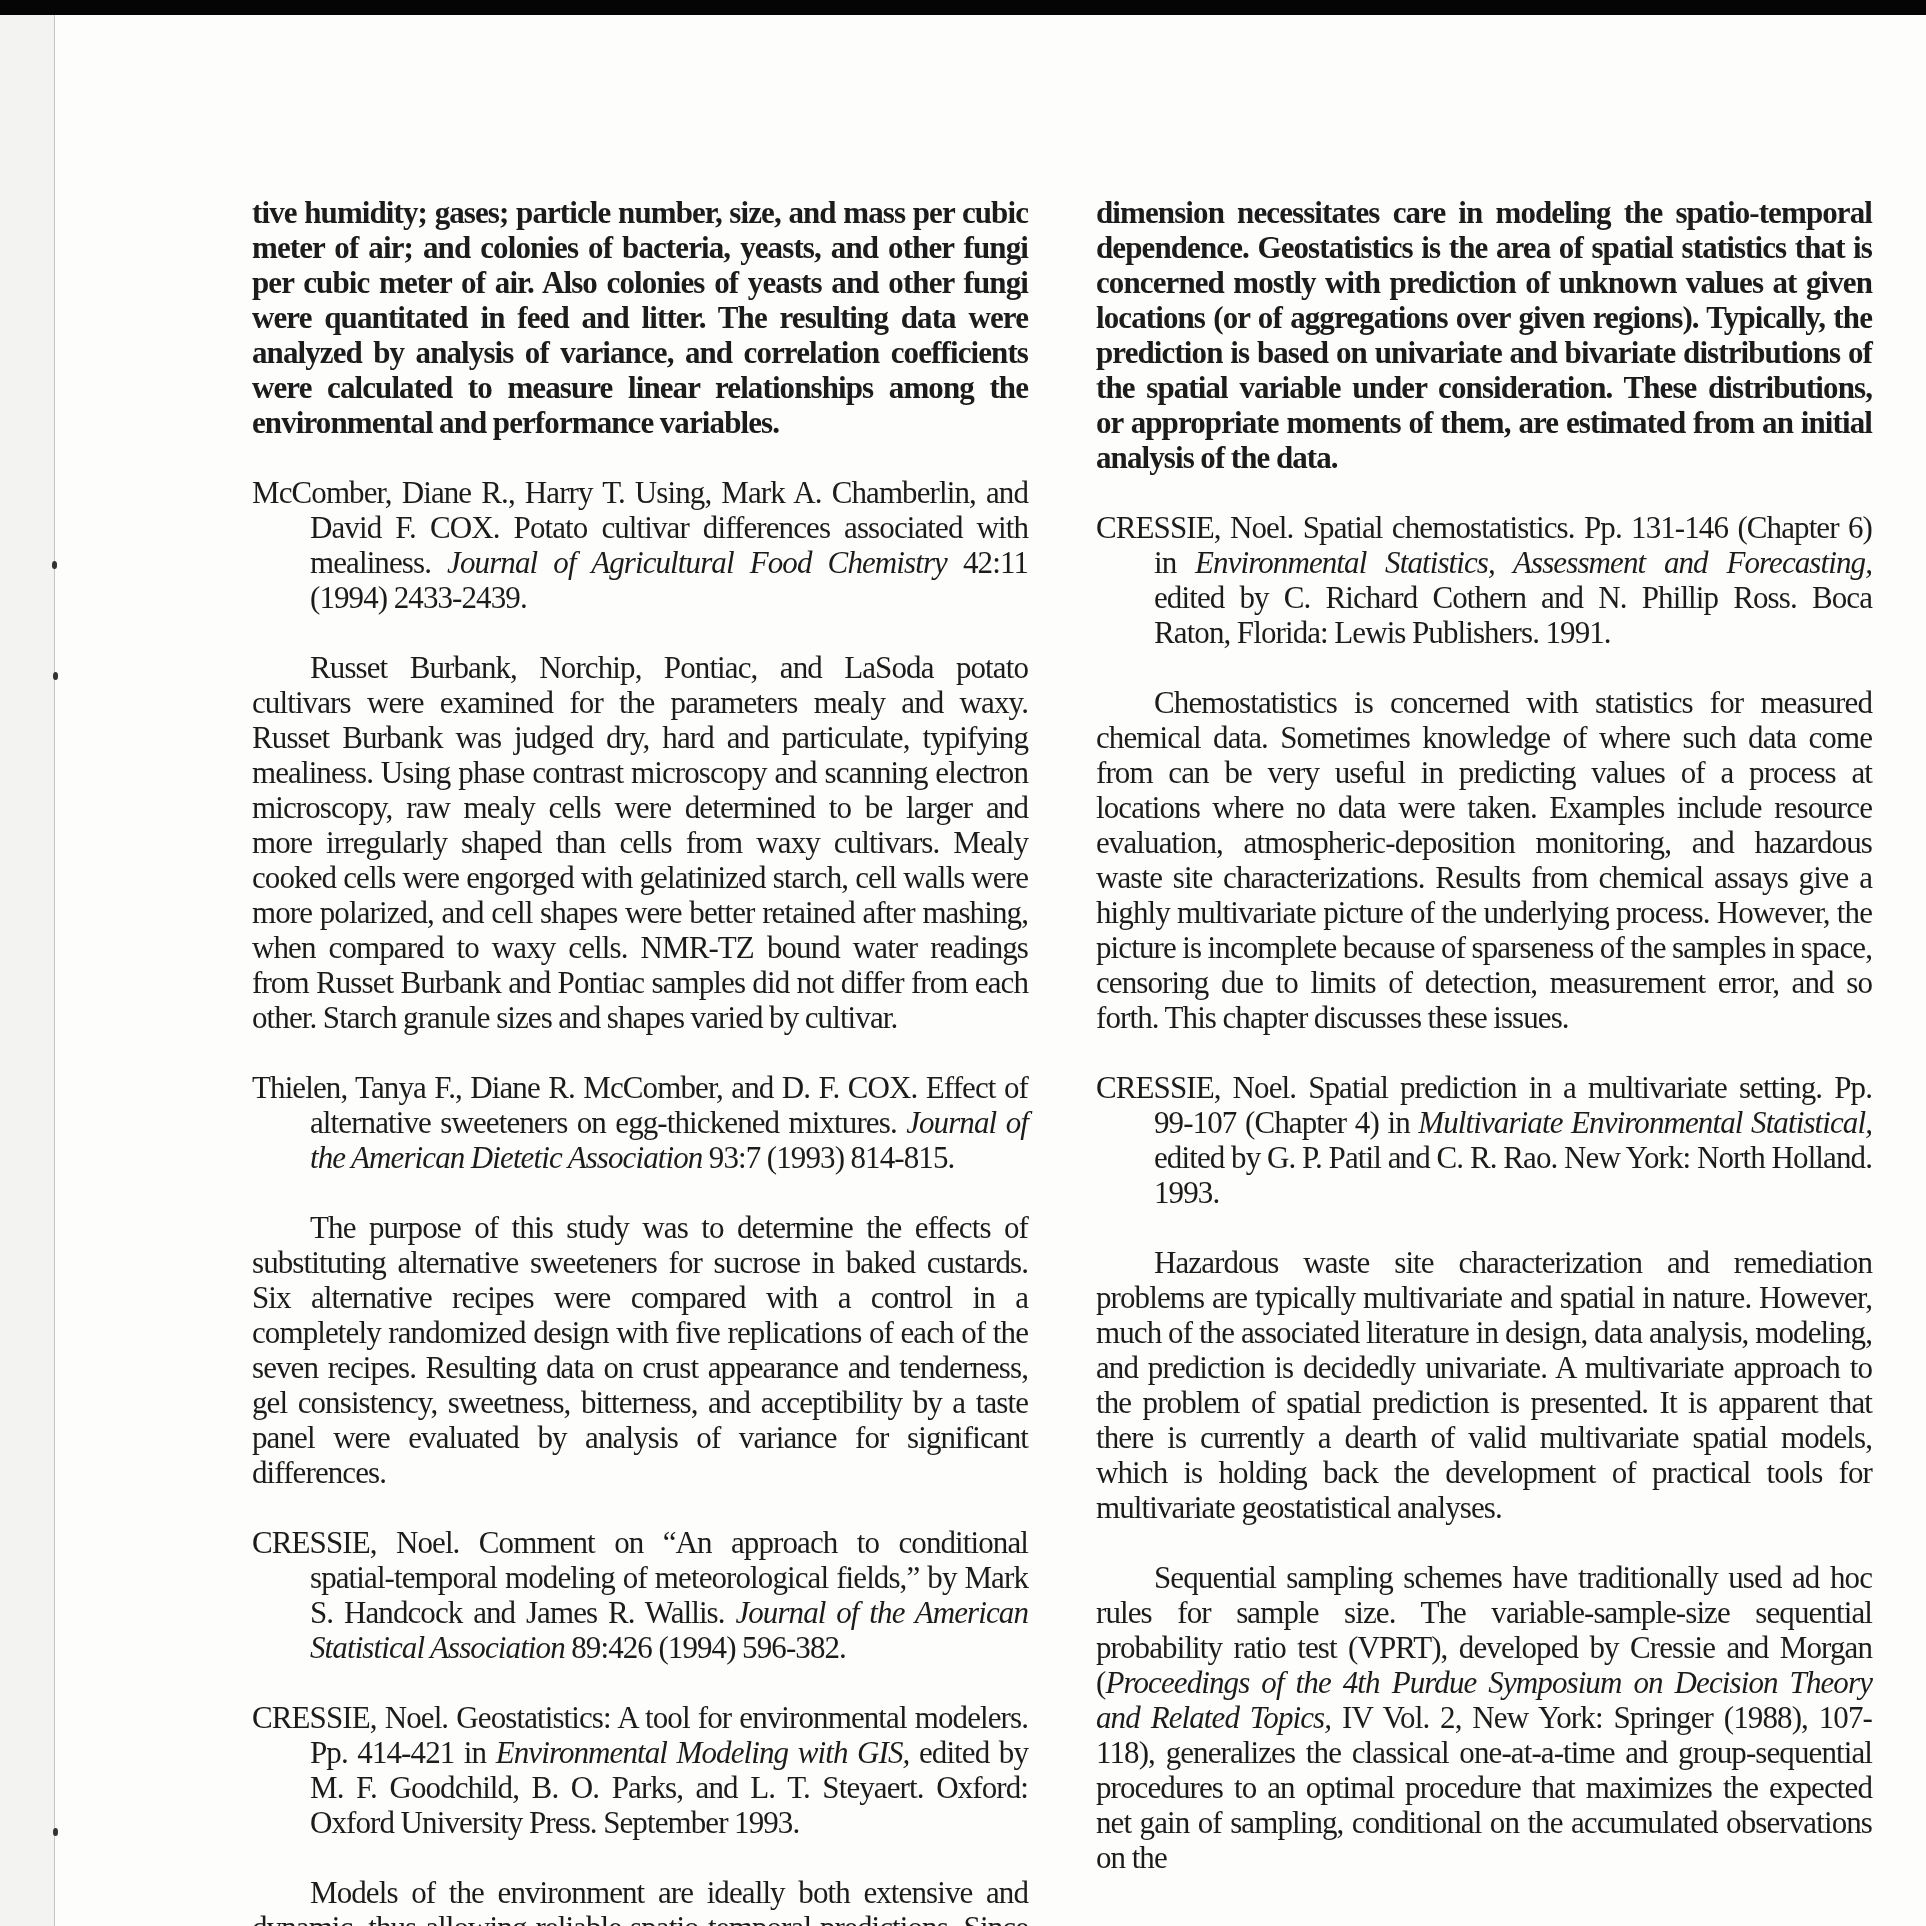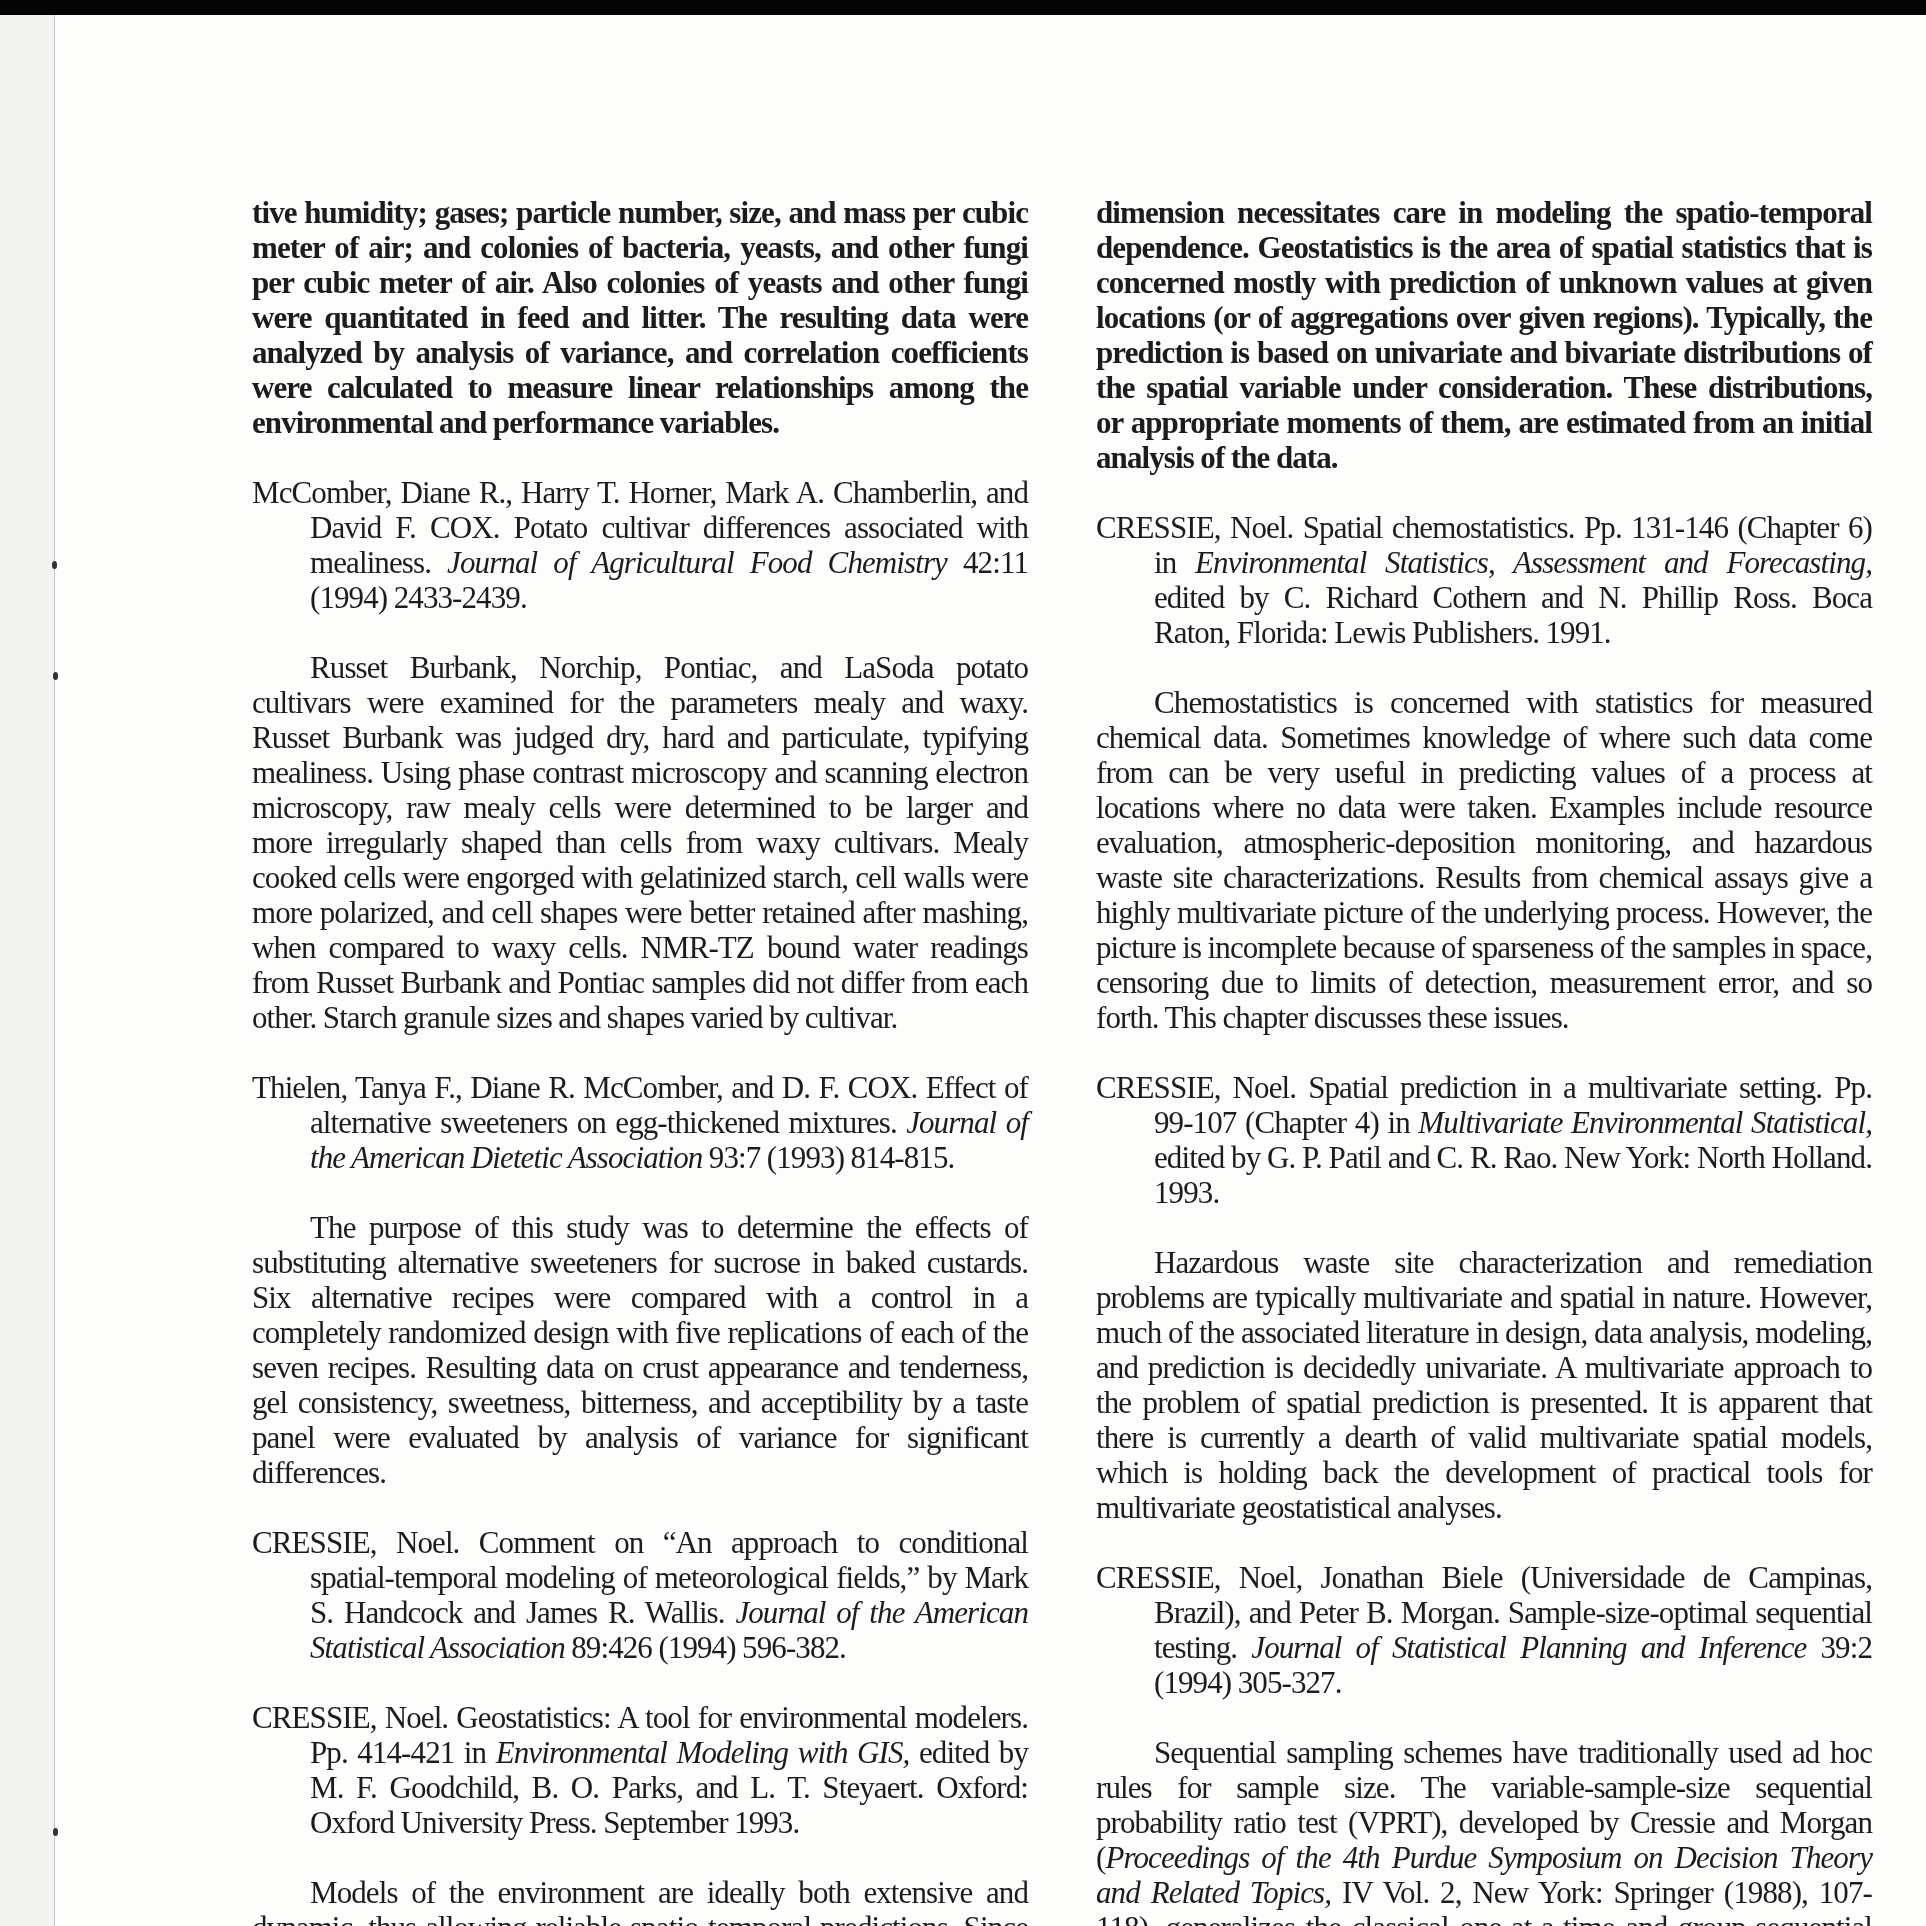--- a/index.html
+++ b/index.html
@@ -47,21 +47,21 @@
 <div class="top-band"></div>
 <div class="fold-shade"></div>
 <div class="fold-line"></div>
 <div class="binding-mark" style="left:52px; top:561px;"></div>
 <div class="binding-mark" style="left:53px; top:672px;"></div>
 <div class="binding-mark" style="left:53px; top:1828px;"></div>
 
 <div class="column col-left">
   <p class="para continued">tive humidity; gases; particle number, size, and mass per cubic meter of air; and colonies of bacteria, yeasts, and other fungi per cubic meter of air. Also colonies of yeasts and other fungi were quantitated in feed and litter. The resulting data were analyzed by analysis of variance, and correlation coefficients were calculated to measure linear relationships among the environmental and performance variables.</p>
 
-  <p class="cite"><span>McComber, Diane R., Harry T. Horner, Mark A. Chamberlin, and </span><b>David F. COX.</b><span> Potato cultivar differences associated with mealiness. </span><i>Journal of Agricultural Food Chemistry</i><span> 42:11 (1994) 2433-2439.</span></p>
+  <p class="cite"><span>McComber, Diane R., Harry T. Using, Mark A. Chamberlin, and </span><b>David F. COX.</b><span> Potato cultivar differences associated with mealiness. </span><i>Journal of Agricultural Food Chemistry</i><span> 42:11 (1994) 2433-2439.</span></p>
 
   <p class="para">Russet Burbank, Norchip, Pontiac, and LaSoda potato cultivars were examined for the parameters mealy and waxy. Russet Burbank was judged dry, hard and particulate, typifying mealiness. Using phase contrast microscopy and scanning electron microscopy, raw mealy cells were determined to be larger and more irregularly shaped than cells from waxy cultivars. Mealy cooked cells were engorged with gelatinized starch, cell walls were more polarized, and cell shapes were better retained after mashing, when compared to waxy cells. NMR-TZ bound water readings from Russet Burbank and Pontiac samples did not differ from each other. Starch granule sizes and shapes varied by cultivar.</p>
 
   <p class="cite"><span>Thielen, Tanya F., Diane R. McComber, and </span><b>D. F. COX.</b><span> Effect of alternative sweeteners on egg-thickened mixtures. </span><i>Journal of the American Dietetic Association</i><span> 93:7 (1993) 814-815.</span></p>
 
   <p class="para">The purpose of this study was to determine the effects of substituting alternative sweeteners for sucrose in baked custards. Six alternative recipes were compared with a control in a completely randomized design with five replications of each of the seven recipes. Resulting data on crust appearance and tenderness, gel consistency, sweetness, bitterness, and acceptibility by a taste panel were evaluated by analysis of variance for significant differences.</p>
 
   <p class="cite"><b>CRESSIE, Noel.</b><span> Comment on “An approach to conditional spatial-temporal modeling of meteorological fields,” by Mark S. Handcock and James R. Wallis. </span><i>Journal of the American Statistical Association</i><span> 89:426 (1994) 596-382.</span></p>
 
   <p class="cite"><b>CRESSIE, Noel.</b><span> Geostatistics: A tool for environmental modelers. Pp. 414-421 in </span><i>Environmental Modeling with GIS,</i><span> edited by M. F. Goodchild, B. O. Parks, and L. T. Steyaert. Oxford: Oxford University Press. September 1993.</span></p>
@@ -73,17 +73,16 @@
   <p class="para continued">dimension necessitates care in modeling the spatio-temporal dependence. Geostatistics is the area of spatial statistics that is concerned mostly with prediction of unknown values at given locations (or of aggregations over given regions). Typically, the prediction is based on univariate and bivariate distributions of the spatial variable under consideration. These distributions, or appropriate moments of them, are estimated from an initial analysis of the data.</p>
 
   <p class="cite"><b>CRESSIE, Noel.</b><span> Spatial chemostatistics. Pp. 131-146 (Chapter 6) in </span><i>Environmental Statistics, Assessment and Forecasting,</i><span> edited by C. Richard Cothern and N. Phillip Ross. Boca Raton, Florida: Lewis Publishers. 1991.</span></p>
 
   <p class="para">Chemostatistics is concerned with statistics for measured chemical data. Sometimes knowledge of where such data come from can be very useful in predicting values of a process at locations where no data were taken. Examples include resource evaluation, atmospheric-deposition monitoring, and hazardous waste site characterizations. Results from chemical assays give a highly multivariate picture of the underlying process. However, the picture is incomplete because of sparseness of the samples in space, censoring due to limits of detection, measurement error, and so forth. This chapter discusses these issues.</p>
 
   <p class="cite"><b>CRESSIE, Noel.</b><span> Spatial prediction in a multivariate setting. Pp. 99-107 (Chapter 4) in </span><i>Multivariate Environmental Statistical,</i><span> edited by G. P. Patil and C. R. Rao. New York: North Holland. 1993.</span></p>
 
   <p class="para">Hazardous waste site characterization and remediation problems are typically multivariate and spatial in nature. However, much of the associated literature in design, data analysis, modeling, and prediction is decidedly univariate. A multivariate approach to the problem of spatial prediction is presented. It is apparent that there is currently a dearth of valid multivariate spatial models, which is holding back the development of practical tools for multivariate geostatistical analyses.</p>
 
-  <p class="cite"><b>CRESSIE, Noel, Jonathan Biele</b><span> (Universidade de Campinas, Brazil), and Peter B. Morgan.</span><span> Sample-size-optimal sequential testing. </span><i>Journal of Statistical Planning and Inference</i><span> 39:2 (1994) 305-327.</span></p>
 
   <p class="para last"><span>Sequential sampling schemes have traditionally used ad hoc rules for sample size. The variable-sample-size sequential probability ratio test (VPRT), developed by Cressie and Morgan (</span><i>Proceedings of the 4th Purdue Symposium on Decision Theory and Related Topics,</i><span> IV Vol. 2, New York: Springer (1988), 107-118), generalizes the classical one-at-a-time and group-sequential procedures to an optimal procedure that maximizes the expected net gain of sampling, conditional on the accumulated observations on the</span></p>
 </div>
 
 
 </body></html>

